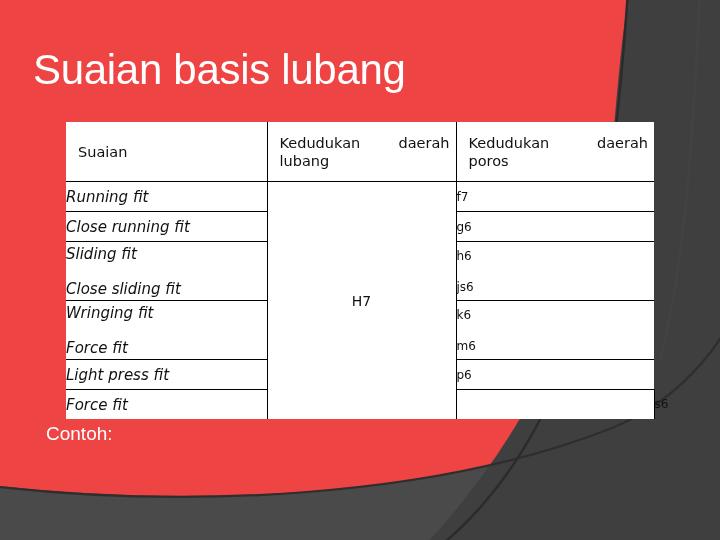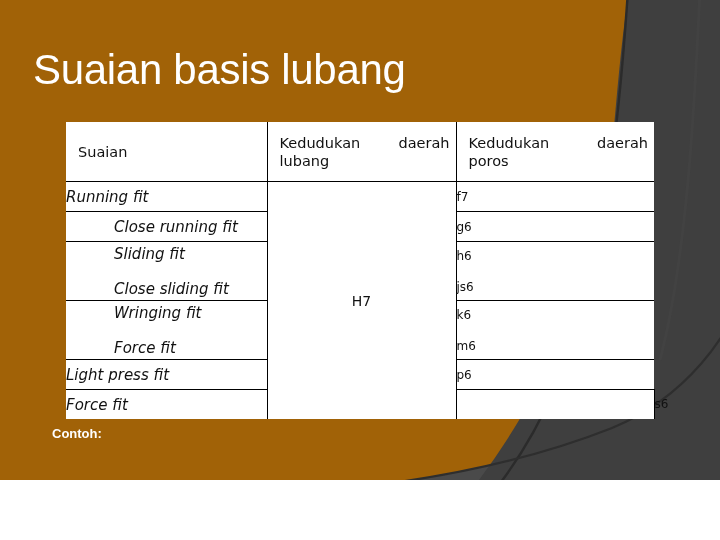--- a/index.html
+++ b/index.html
@@ -9,22 +9,22 @@
   body {
     width: 720px;
     height: 540px;
     overflow: hidden;
     font-family: "Liberation Sans", sans-serif;
   }
 
   #slide {
     position: relative;
     width: 720px;
-    height: 480px;
-    background: #a16207;
+    height: 540px;
+    background: #ef4444;
     overflow: hidden;
   }
 
   
   #bg-arcs {
     position: absolute;
     inset: 0;
     width: 720px;
     height: 540px;
   }
@@ -93,21 +93,21 @@
   td.vdiv { border-left: 1.4px solid #000; }
 
   
   td.fitname {
     font-size: 15px;
     font-style: italic;
     padding-left: 12px;
     border-bottom: 1.4px solid #000;
   }
   td.fitname.nb { border-bottom: none; }
-  td.fitname .stack-line { display: block; margin-left: 48px; }
+  td.fitname .stack-line { display: block; }
   td.fitname .stack-line + .stack-line { margin-top: 17px; }
 
   
   td.holecol {
     border-left: 1.4px solid #000;
     text-align: center;
     font-size: 14px;
     color: #111111;
   }
 
@@ -120,26 +120,26 @@
   }
   td.tol.nb { border-bottom: none; }
   td.tol .stack-line { display: block; }
   td.tol .stack-line + .stack-line { margin-top: 17px; }
 
   td.lastrow { border-bottom: none; }
 
   
   #caption {
     position: absolute;
-    left: 52px;
+    left: 46px;
     top: 420px;
     color: #ffffff;
-    font-size: 13px;
+    font-size: 19px;
     line-height: 27px;
-    font-weight: 700;
+    font-weight: 400;
   }
   #caption .cap-line { display: block; white-space: nowrap; }
 </style>
 </head>
 <body>
 
 <div id="slide">
 
   <svg id="bg-arcs" viewBox="0 0 720 540" preserveAspectRatio="none" aria-hidden="true">
     <defs>
@@ -196,21 +196,21 @@
           </td>
         </tr>
 
         <tr>
           <td class="fitname" style="height:29px;margin-left:23px;">Running fit</td>
           <td class="holecol" rowspan="6">H7</td>
           <td class="tol" style="height:29px;">f7</td>
         </tr>
 
         <tr>
-          <td class="fitname" style="height:29px;padding-left:48px;">Close running fit</td>
+          <td class="fitname" style="height:29px;">Close running fit</td>
           <td class="tol" style="height:29px;">g6</td>
         </tr>
 
         <tr>
           <td class="fitname" style="height:58px;">
             <span class="stack-line">Sliding fit</span>
             <span class="stack-line">Close sliding fit</span>
           </td>
           <td class="tol" style="height:58px;">
             <span class="stack-line">h6</span>

